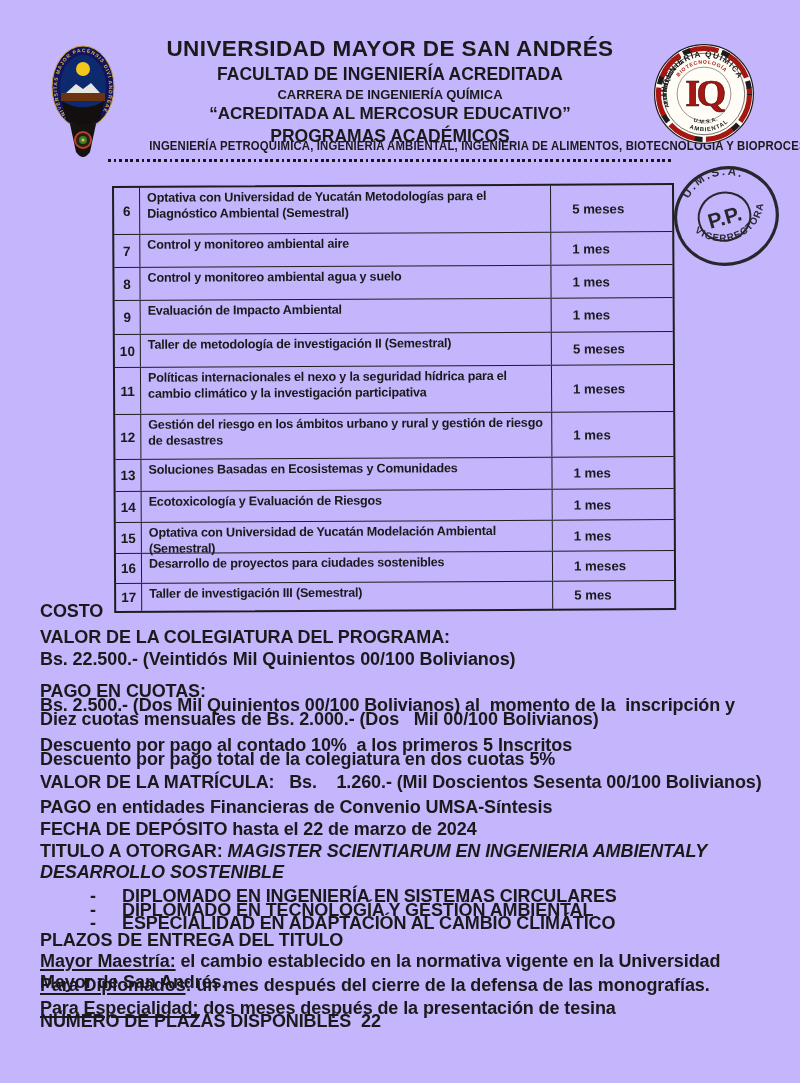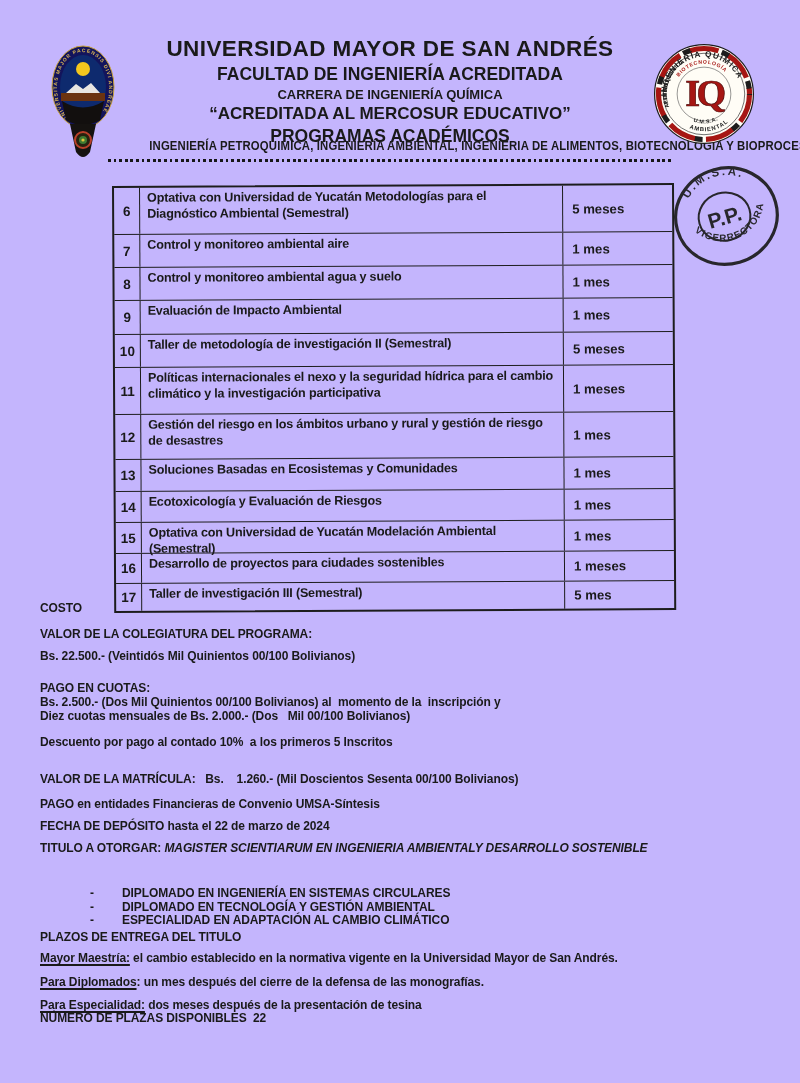--- a/index.html
+++ b/index.html
@@ -39,25 +39,25 @@
     width:25px;flex:0 0 25px;border-right:1.8px solid #1d1d1d;
     display:flex;align-items:center;justify-content:center;
     font-weight:700;font-size:13.5px;
   }
   .c-desc{
     flex:1;padding:2px 4px 0 7px;
     font-weight:700;font-size:12.6px;line-height:1.28;letter-spacing:-.2px;
   }
   .c-dur{
     width:100px;flex:0 0 100px;border-left:1.8px solid #1d1d1d;
-    display:flex;align-items:center;padding-left:9px;
+    display:flex;align-items:center;padding-left:21px;
     font-weight:700;font-size:13.2px;
   }
   
-  .bline{position:absolute;left:40px;width:730px;font-size:12px;font-weight:700;white-space:pre-wrap;letter-spacing:-.1px;}
+  .bline{position:absolute;left:40px;width:730px;font-size:18px;font-weight:700;white-space:pre-wrap;letter-spacing:-.1px;}
   .it{font-style:italic;}
   .ul{text-decoration:underline;text-decoration-thickness:1.5px;text-underline-offset:2px;}
   .dash{display:inline-block;width:32px;padding-left:50px;}
   .stamp svg text{font-family:"Liberation Sans",sans-serif;}
 </style>
 </head>
 <body>
 
 <div class="page">
 
@@ -212,20 +212,21 @@
 
   <div class="bline" style="top:601px">COSTO</div>
   <div class="bline" style="top:627px">VALOR DE LA COLEGIATURA DEL PROGRAMA:</div>
   <div class="bline" style="top:649px">Bs. 22.500.- (Veintidós Mil Quinientos 00/100 Bolivianos)</div>
 
   <div class="bline" style="top:681px">PAGO EN CUOTAS:</div>
   <div class="bline" style="top:695px">Bs. 2.500.- (Dos Mil Quinientos 00/100 Bolivianos) al  momento de la  inscripción y</div>
   <div class="bline" style="top:709px">Diez cuotas mensuales de Bs. 2.000.- (Dos   Mil 00/100 Bolivianos)</div>
 
   <div class="bline" style="top:735px">Descuento por pago al contado 10%  a los primeros 5 Inscritos</div>
+  <div class="bline" style="top:749px">Descuento por pago total de la colegiatura en dos cuotas 5%</div>
 
   <div class="bline" style="top:772px"><span>VALOR DE LA MATRÍCULA:   Bs.    1.260.-</span><span> (Mil Doscientos Sesenta 00/100 Bolivianos)</span></div>
 
   <div class="bline" style="top:797px"><span>PAGO</span><span> en entidades Financieras de Convenio UMSA-Síntesis</span></div>
 
   <div class="bline" style="top:819px"><span>FECHA DE DEPÓSITO</span><span> hasta el 22 de marzo de 2024</span></div>
 
   <div class="bline" style="top:841px"><span>TITULO A OTORGAR:</span><span class="it"> MAGISTER SCIENTIARUM EN INGENIERIA AMBIENTALY DESARROLLO SOSTENIBLE</span></div>
 
 

